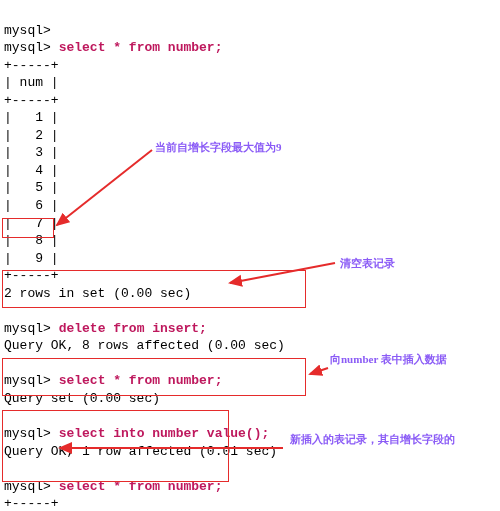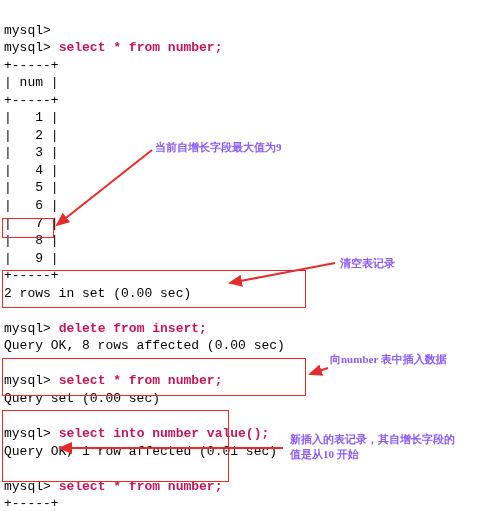--- a/index.html
+++ b/index.html
@@ -88,21 +88,20 @@
 <div class="box" style="left:2px; top:358px; width:302px; height:36px;"></div>
 <div class="box" style="left:2px; top:410px; width:225px; height:70px;"></div>
 
 <div class="red" style="left:155px; top:140px;">当前自增长字段最大值为9</div>
 <div class="red" style="left:340px; top:256px;text-align:center;">清空表记录</div>
 <div class="red" style="left:330px; top:352px;">
   <div>向number 表中插入数据</div>
 </div>
 <div class="red" style="left:290px; top:432px;">
   <div>新插入的表记录，其自增长字段的</div>
-  <div>值是从10 开始</div>
 </div>
 
 <svg class="arrow" style="left:52px; top:150px;" width="100" height="80">
   <defs>
       <marker id="ah1" markerWidth="8" markerHeight="8" refX="6" refY="3" orient="auto">
         <path d="M0,0 L7,3 L0,6 Z" fill="#e52b2b"></path>
       </marker>
     </defs>
   <line x1="100" y1="0" x2="5" y2="75" stroke="#e52b2b" stroke-width="2" marker-end="url(#ah1)"></line>
 </svg>

